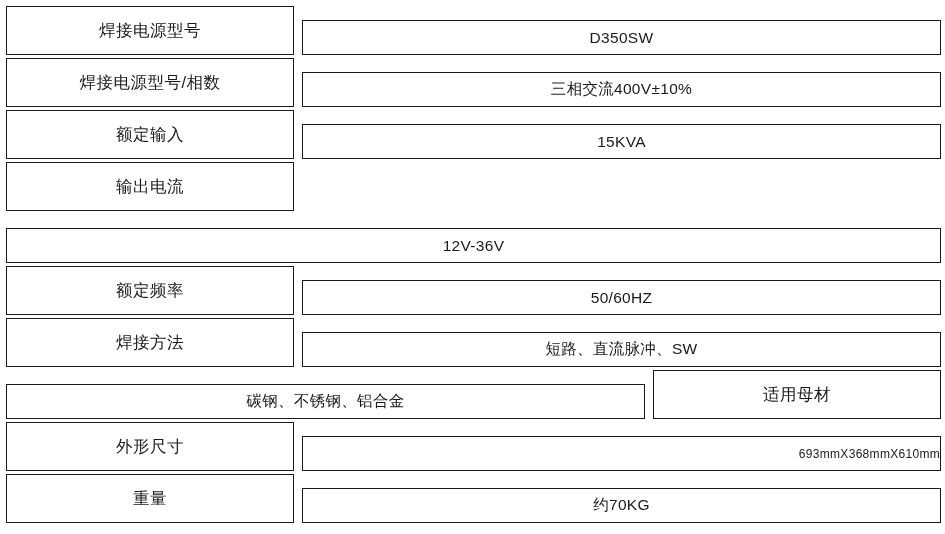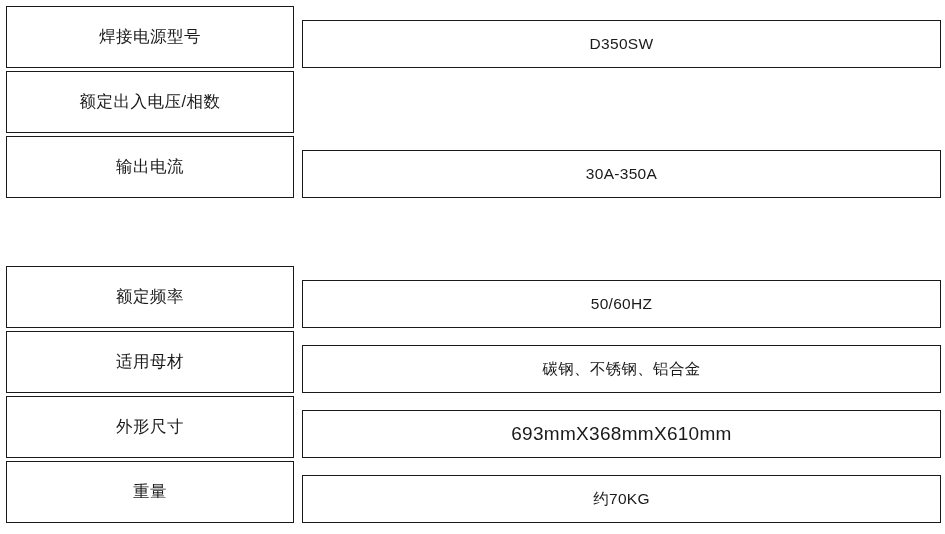--- a/index.html
+++ b/index.html
@@ -47,73 +47,93 @@
     font-size: 16.5px;
     letter-spacing: 0.5px;
   }
   .cell-value {
     flex: 1 1 auto;
     font-size: 15.5px;
     letter-spacing: 0.3px;
     margin-top: 14px;
   }
   .cell-value.small {
-    font-size: 19px;
+    font-size: 12px;
+    justify-content: flex-end;
   }
 </style>
 </head>
 <body>
 
 <div class="spec-table">
 
   <div class="spec-row">
     <div class="cell cell-label">
       <span>焊接电源型号</span>
     </div>
     <div class="cell cell-value">
       <span>D350SW</span>
     </div>
   </div>
 
   <div class="spec-row">
     <div class="cell cell-label">
-      <span>额定出入电压/相数</span>
+      <span>焊接电源型号/相数</span>
+    </div>
+    <div class="cell cell-value">
+      <span>三相交流400V±10%</span>
     </div>
   </div>
 
+  <div class="spec-row">
+    <div class="cell cell-label">
+      <span>额定输入</span>
+    </div>
+    <div class="cell cell-value">
+      <span>15KVA</span>
+    </div>
+  </div>
 
   <div class="spec-row">
     <div class="cell cell-label">
       <span>输出电流</span>
     </div>
-    <div class="cell cell-value">
-      <span>30A-350A</span>
-    </div>
   </div>
 
   <div class="spec-row">
+    <div class="cell cell-value">
+      <span>12V-36V</span>
+    </div>
   </div>
 
 
   <div class="spec-row">
     <div class="cell cell-label">
       <span>额定频率</span>
     </div>
     <div class="cell cell-value">
       <span>50/60HZ</span>
     </div>
   </div>
 
+  <div class="spec-row">
+    <div class="cell cell-label">
+      <span>焊接方法</span>
+    </div>
+    <div class="cell cell-value">
+      <span>短路、直流脉冲、SW</span>
+    </div>
+  </div>
 
   <div class="spec-row">
+    <div class="cell cell-value">
+      <span>碳钢、不锈钢、铝合金</span>
+    </div>
     <div class="cell cell-label">
       <span>适用母材</span>
-    </div>
-    <div class="cell cell-value">
-      <span>碳钢、不锈钢、铝合金</span>
     </div>
   </div>
 
   <div class="spec-row">
     <div class="cell cell-label">
       <span>外形尺寸</span>
     </div>
     <div class="cell cell-value small">
       <span>693mmX368mmX610mm</span>
     </div>

